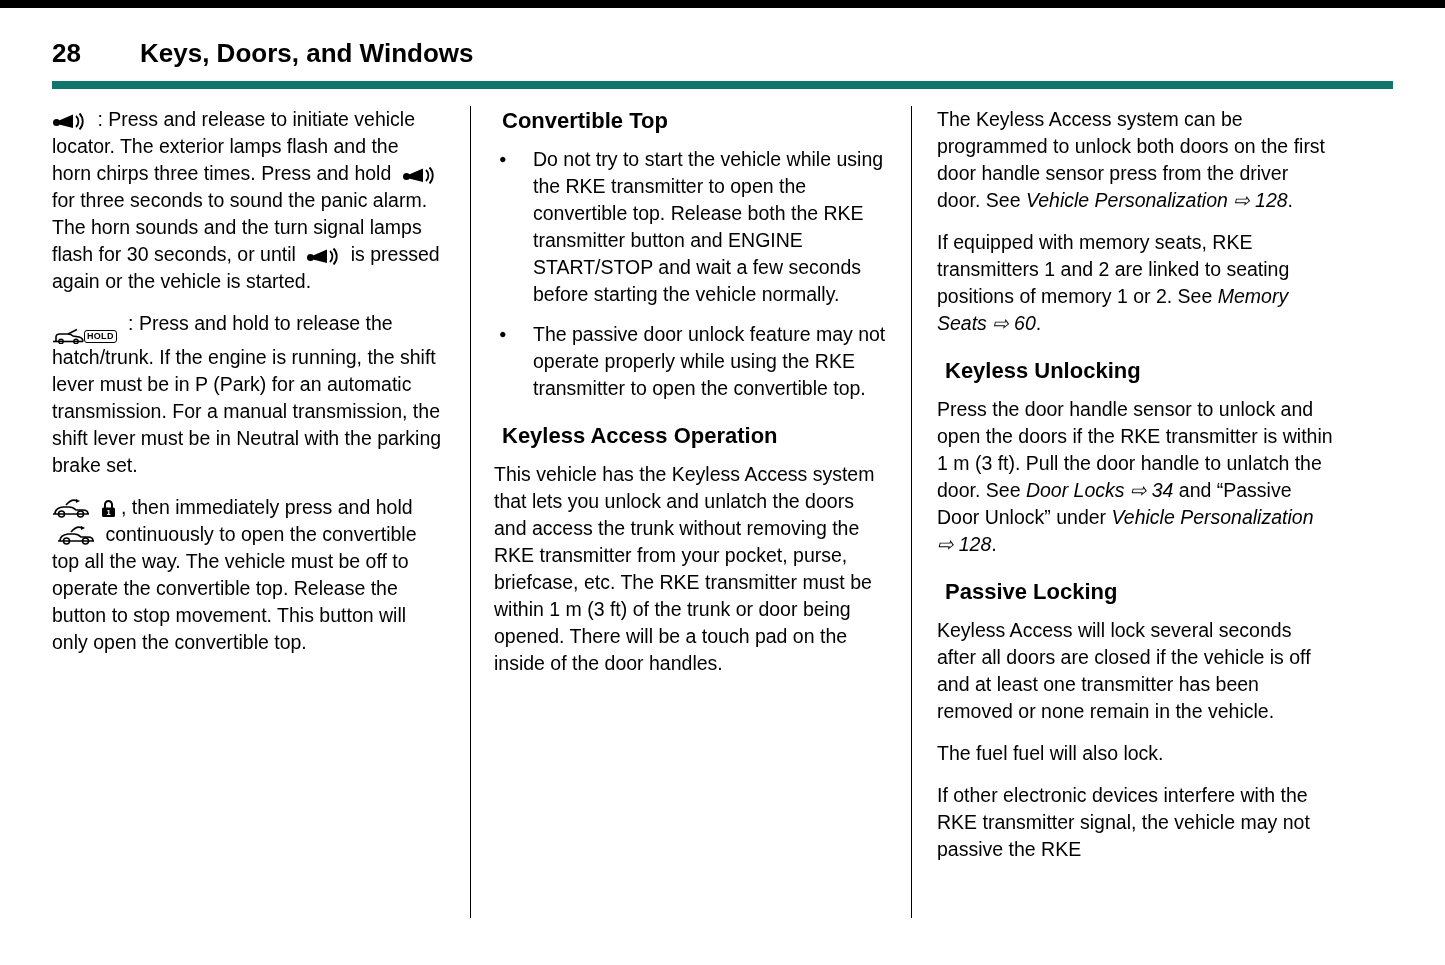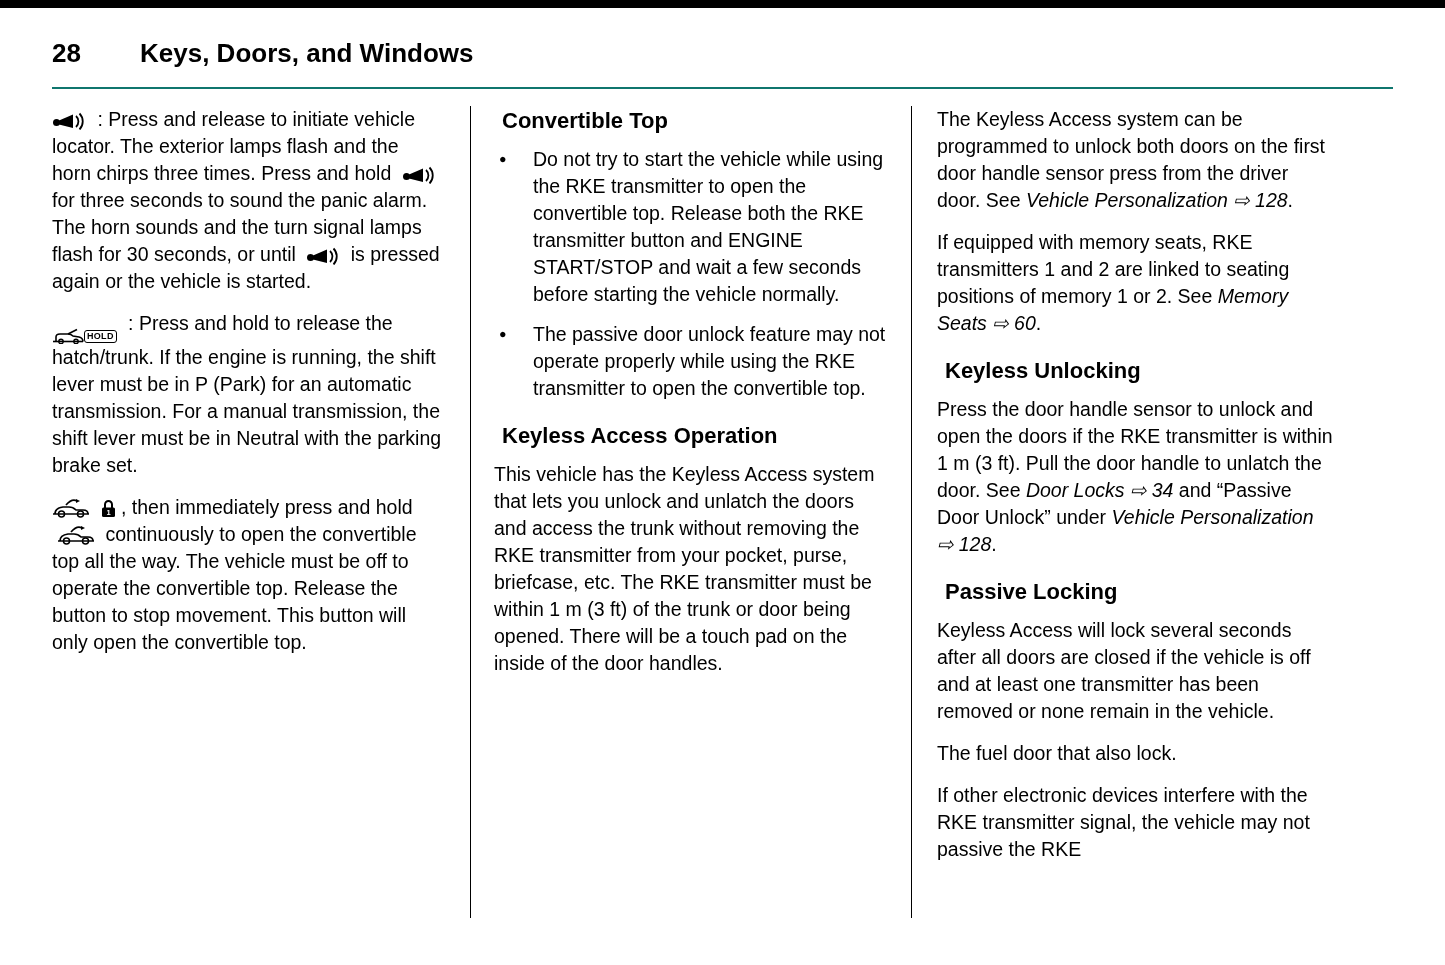--- a/index.html
+++ b/index.html
@@ -10,22 +10,22 @@
     color: #000000;
     font-family: "Liberation Sans", sans-serif;
     overflow: hidden;
   }
   .top-band { height: 8px; width: 100%; background: #000; }
   .page { padding: 30px 52px 0 52px; }
 
   .page-header {
     display: flex;
     align-items: baseline;
-    border-bottom: 2px solid #0f766e;
-    padding-bottom: 18px;
+    border-bottom: 8px solid #0f766e;
+    padding-bottom: 12px;
   }
   .page-num {
     font-size: 26px;
     font-weight: bold;
     width: 88px;
     flex: none;
   }
   .page-title {
     font-size: 26px;
     font-weight: bold;
@@ -190,20 +190,20 @@
       <h2 class="heading">Keyless Unlocking</h2>
 
       <p class="para">
         <span class="seg">Press the door handle sensor to unlock and open the doors if the RKE transmitter is within 1 m (3 ft). Pull the door handle to unlatch the door. See </span><em class="ref">Door Locks ⇨ 34</em><span class="seg"> and “Passive Door Unlock” under </span><em class="ref">Vehicle Personalization ⇨ 128</em><span class="seg">.</span>
       </p>
 
       <h2 class="heading">Passive Locking</h2>
 
       <p class="para">Keyless Access will lock several seconds after all doors are closed if the vehicle is off and at least one transmitter has been removed or none remain in the vehicle.</p>
 
-      <p class="para">The fuel door that also lock.</p>
+      <p class="para">The fuel fuel will also lock.</p>
 
       <p class="para">If other electronic devices interfere with the RKE transmitter signal, the vehicle may not passive the RKE</p>
 
     </section>
 
   </div>
 </div>
 
 </body></html>

